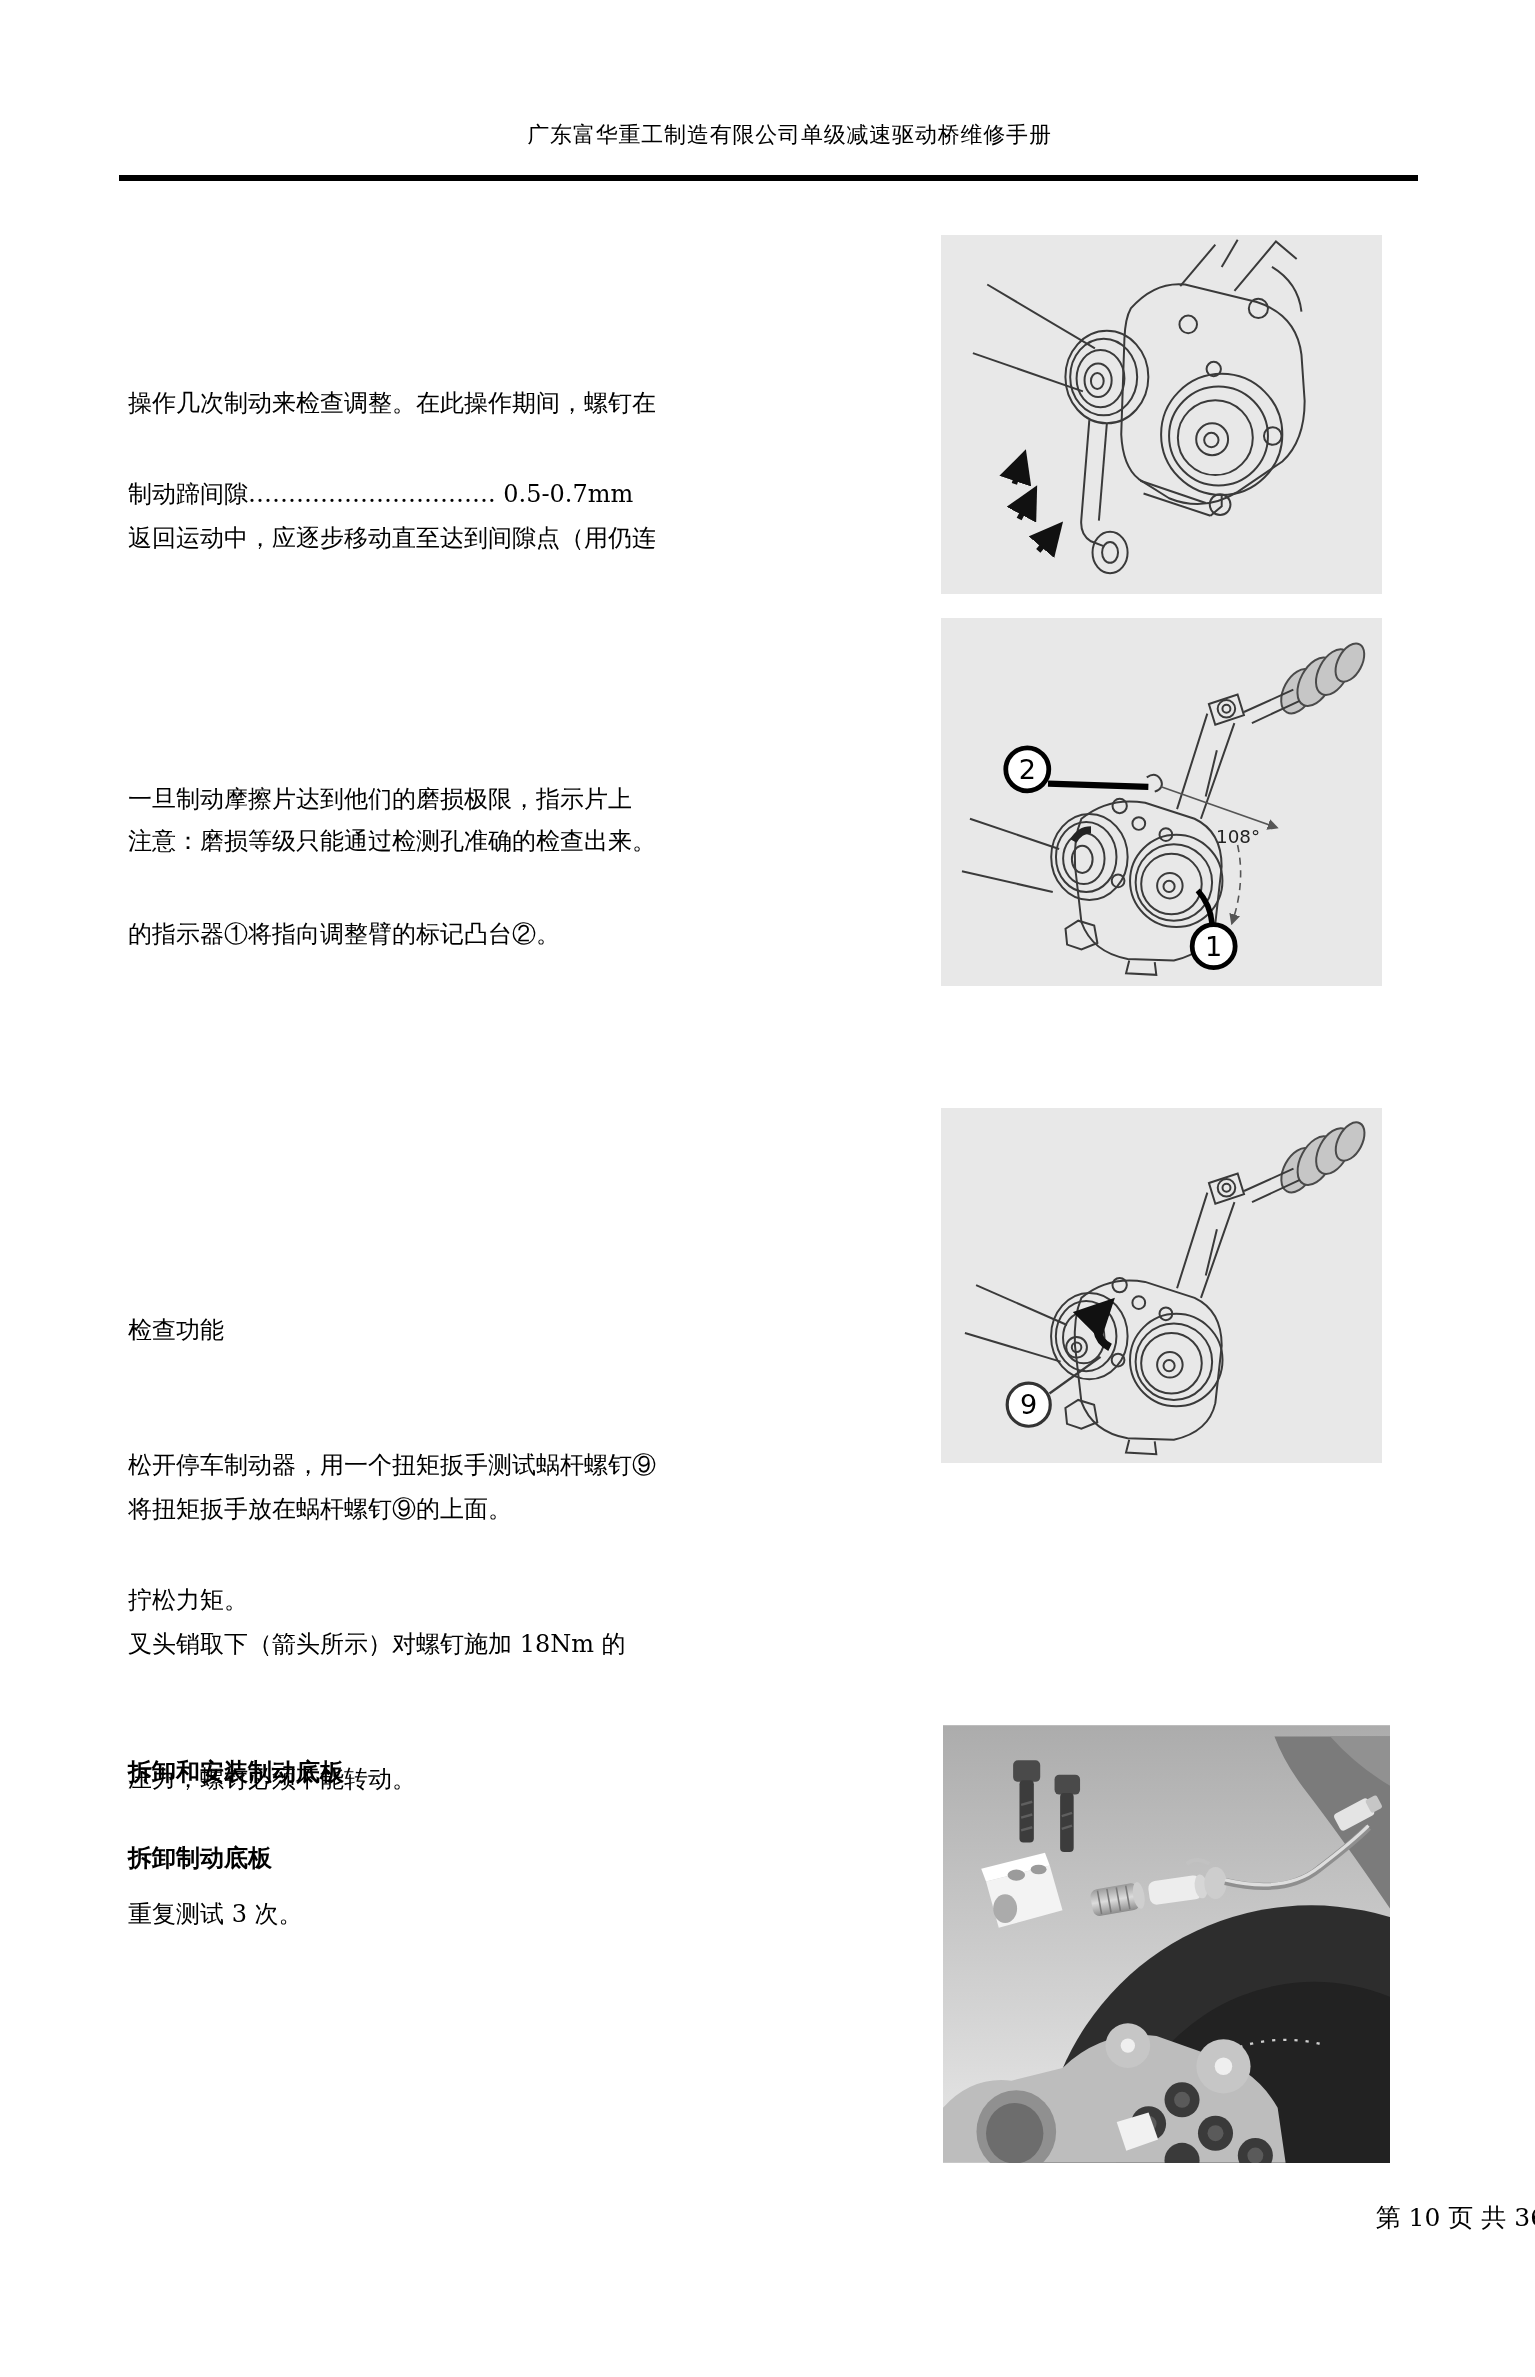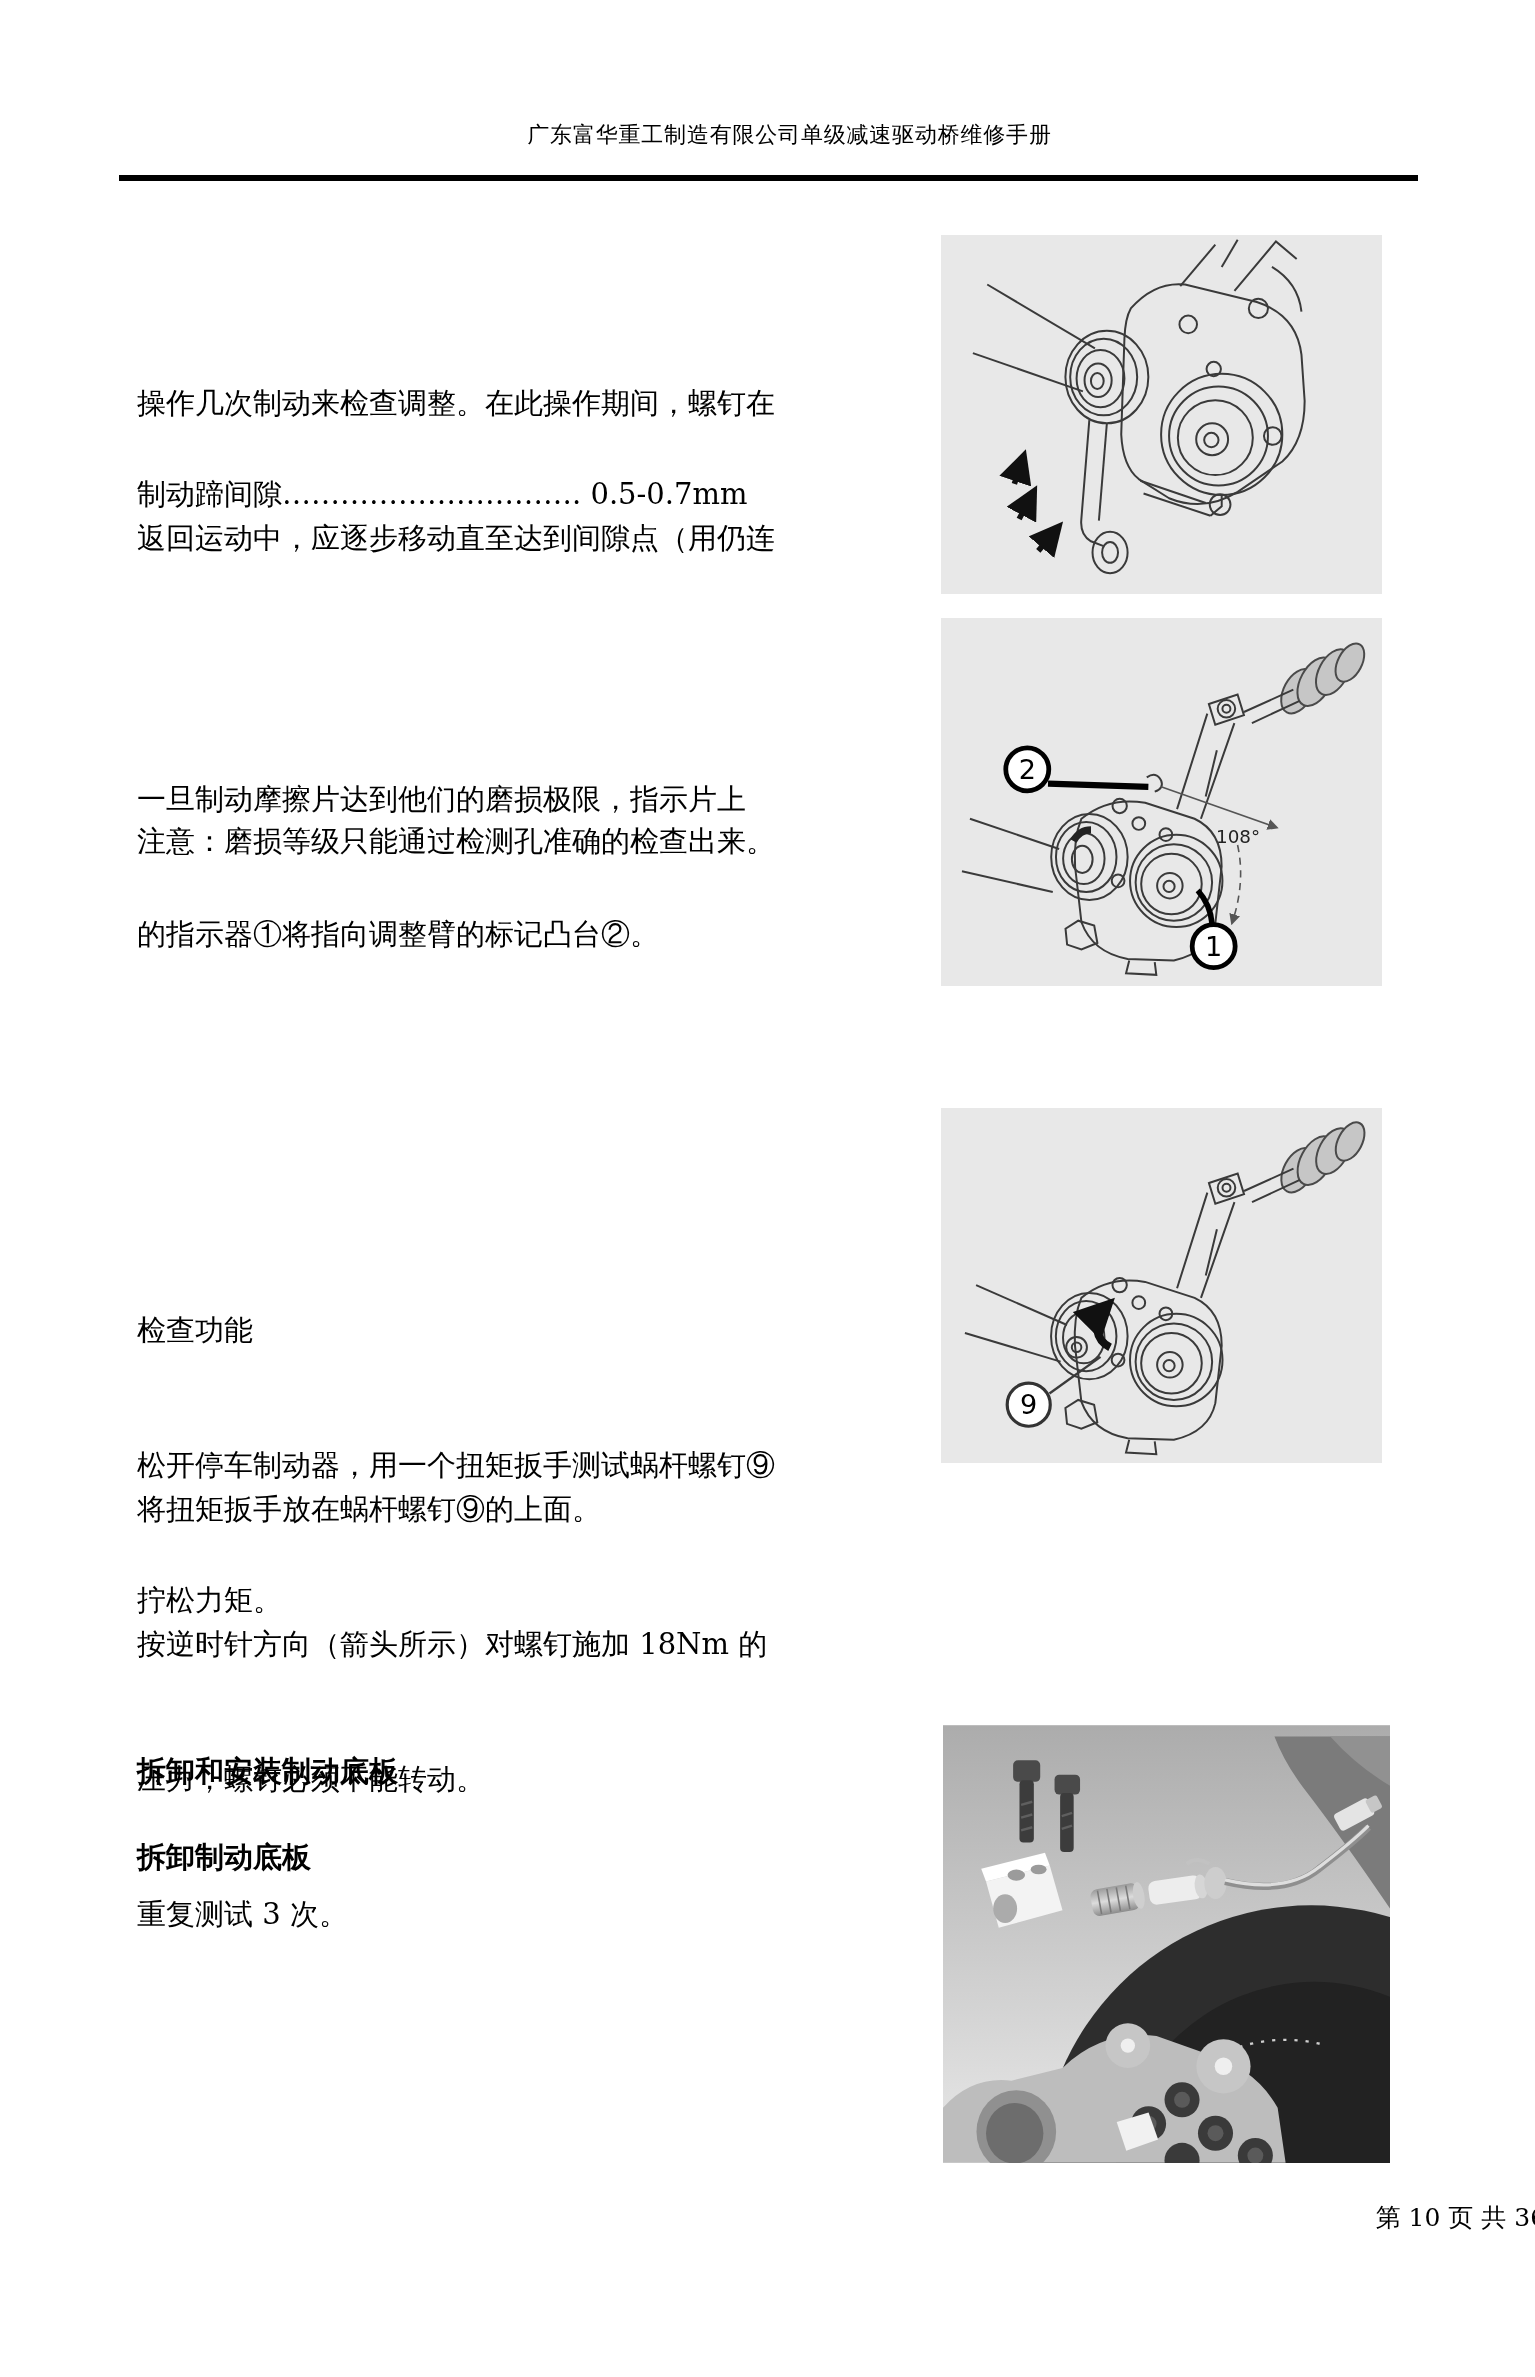--- a/index.html
+++ b/index.html
@@ -14,22 +14,22 @@
   }
   .hdr{
     position:absolute;top:120px;left:0;width:100%;
     text-align:center;font-size:22px;letter-spacing:0.8px;
   }
   .rule{
     position:absolute;top:175px;left:119px;width:1299px;height:6.4px;
     background:#000;
   }
   .tb{
-    position:absolute;left:137px;
-    font-size:29px;line-height:45px;white-space:pre;
+    position:absolute;left:128px;
+    font-size:24px;line-height:45px;white-space:pre;
   }
   .tb.tight{line-height:45px;}
   .tb.b{font-weight:bold;}
   .footer{
     position:absolute;top:2201px;left:0;width:100%;
     text-align:right;font-size:25px;
   }
   .fig{
     position:absolute;background:#e8e8e8;
   }
@@ -61,21 +61,21 @@
 
 
   <div class="tb tight" style="top:1218px">
     <div>检查功能</div>
     <div>松开停车制动器，用一个扭矩扳手测试蜗杆螺钉⑨</div>
     <div>拧松力矩。</div>
   </div>
 
   <div class="tb tight" style="top:1397px">
     <div>将扭矩扳手放在蜗杆螺钉⑨的上面。</div>
-    <div>按逆时针方向（箭头所示）对螺钉施加 18Nm 的</div>
+    <div>叉头销取下（箭头所示）对螺钉施加 18Nm 的</div>
     <div>压力，螺钉必须不能转动。</div>
     <div>重复测试 3 次。</div>
   </div>
 
 
   <div class="tb b" style="top:1749px">拆卸和安装制动底板</div>
   <div class="tb b" style="top:1835px">拆卸制动底板</div>
 
   <div class="fig" style="left:941px;top:235px;width:441px;height:359px">
     <svg viewBox="0 0 553 450">

